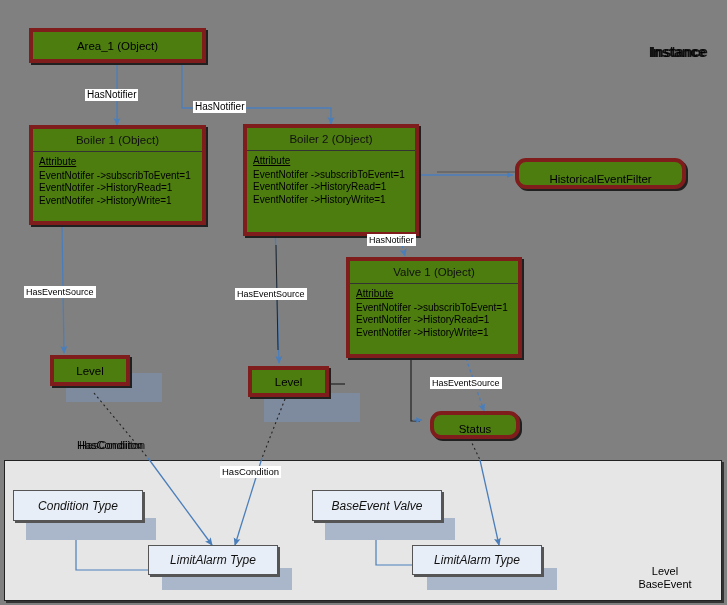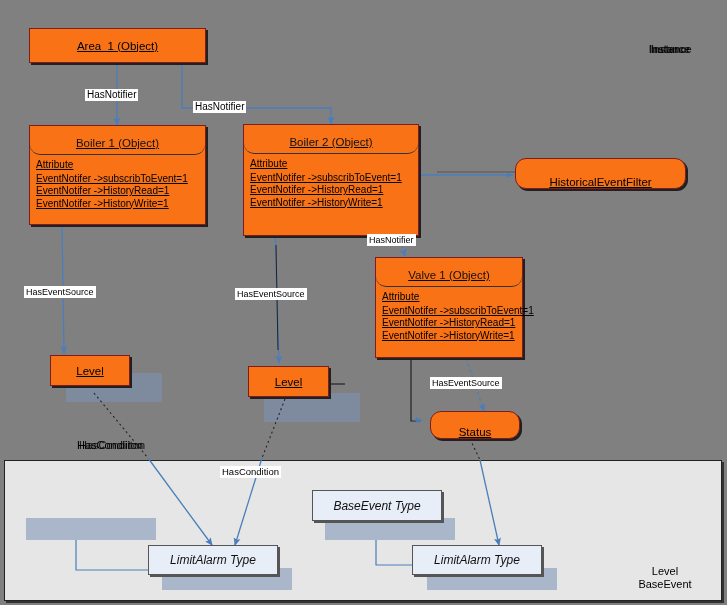--- a/index.html
+++ b/index.html
@@ -19,33 +19,31 @@
     position: absolute;
     left: 0; top: 0;
     width: 727px;
     height: 605px;
     pointer-events: none;
   }
   
   .node {
     position: absolute;
     box-sizing: border-box;
-    background: #f97316;
-    border: 1px solid #7f1d1d;
+    background: #4d7c0f;
+    border: 4px solid #7f1d1d;
     box-shadow: 2px 2px 0 0 #202020;
     font-size: 11px;
     color: #000;
-    text-decoration: underline;
   }
   .node .title {
     text-align: center;
-    padding: 11px 4px 5px 4px;
+    padding: 5px 4px 5px 4px;
     font-size: 11.5px;
     color: #111;
-    border-radius: 10px;
   }
   .node.compartment .title {
     border-bottom: 1px solid #333333;
   }
   .node .attrs {
     padding: 4px 6px 6px 6px;
     line-height: 12.5px;
     font-size: 10px;
     white-space: nowrap;
   }
@@ -133,21 +131,21 @@
   .regionlabel {
     position: absolute;
     font-size: 11px;
     color: #000;
     text-align: center;
     line-height: 13px;
     z-index: 5;
   }
   .instlabel {
     position: absolute;
-    font-size: 10px;
+    font-size: 14px;
     font-weight: bold;
     color: #111;
     z-index: 5;
     padding-left: 20px;
   }
 </style>
 </head>
 <body>
 
 <div id="canvas">
@@ -255,21 +253,21 @@
   <div class="node compartment" style="left:243px; top:124px; width:176px; height:112px;">
     <div class="title">Boiler 2 (Object)</div>
     <div class="attrs">
       <span class="attrhead">Attribute</span>
       <span class="attrline">EventNotifer -&gt;subscribToEvent=1</span>
       <span class="attrline">EventNotifer -&gt;HistoryRead=1</span>
       <span class="attrline">EventNotifer -&gt;HistoryWrite=1</span>
     </div>
   </div>
 
-  <div class="node compartment" style="left:346px; top:257px; width:148px; height:101px;margin-left:29px;">
+  <div class="node compartment" style="left:346px; top:257px; width:176px; height:101px;">
     <div class="title">Valve 1 (Object)</div>
     <div class="attrs">
       <span class="attrhead">Attribute</span>
       <span class="attrline">EventNotifer -&gt;subscribToEvent=1</span>
       <span class="attrline">EventNotifer -&gt;HistoryRead=1</span>
       <span class="attrline">EventNotifer -&gt;HistoryWrite=1</span>
     </div>
   </div>
 
   <div class="node simple rounded" style="left:515px; top:158px; width:171px; height:31px;">
@@ -281,23 +279,26 @@
   </div>
 
   <div class="node simple" style="left:248px; top:366px; width:81px; height:31px; z-index:2;">
     <span>Level</span>
   </div>
 
   <div class="node simple rounded" style="left:430px; top:411px; width:90px; height:28px; z-index:2;">
     <span>Status</span>
   </div>
 
+  <div class="typebox" style="left:13px; top:490px; width:130px; height:31px;">
+    <span>Condition Type</span>
+  </div>
 
   <div class="typebox" style="left:312px; top:490px; width:130px; height:31px;">
-    <span>BaseEvent Type</span>
+    <span>BaseEvent Valve</span>
   </div>
 
   <div class="typebox" style="left:148px; top:545px; width:130px; height:30px;">
     <span>LimitAlarm Type</span>
   </div>
 
   <div class="typebox" style="left:412px; top:545px; width:130px; height:30px;">
     <span>LimitAlarm Type</span>
   </div>
 

